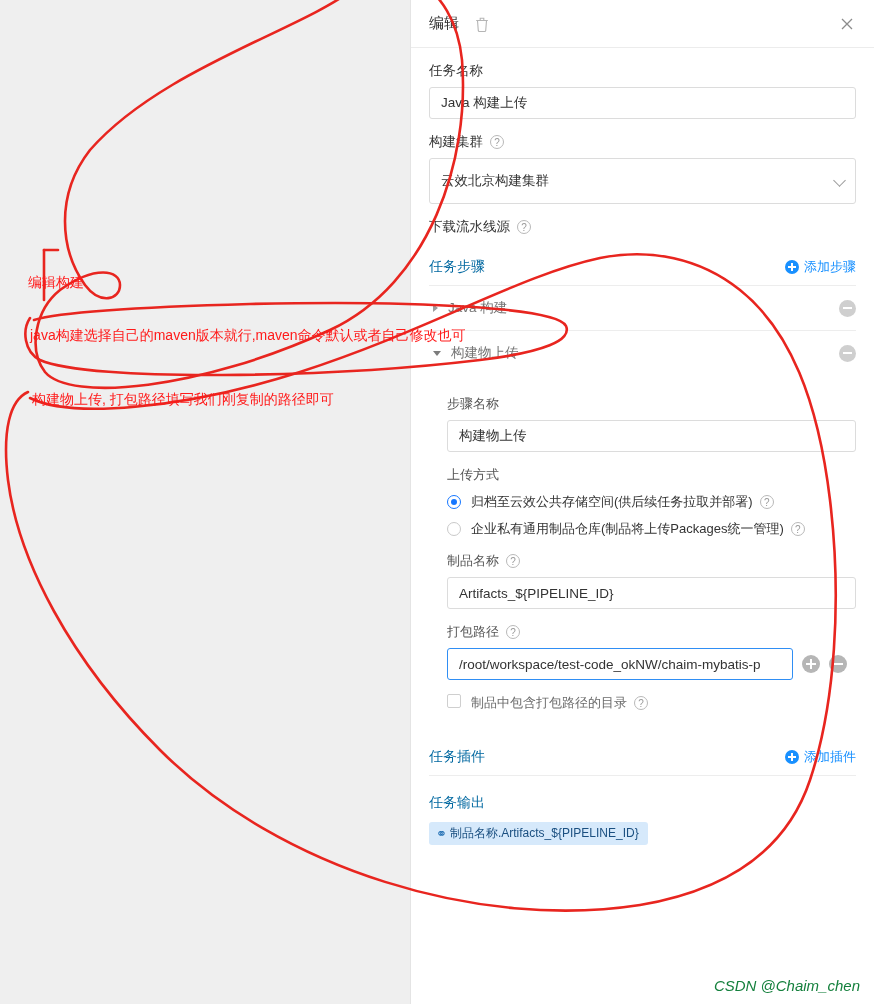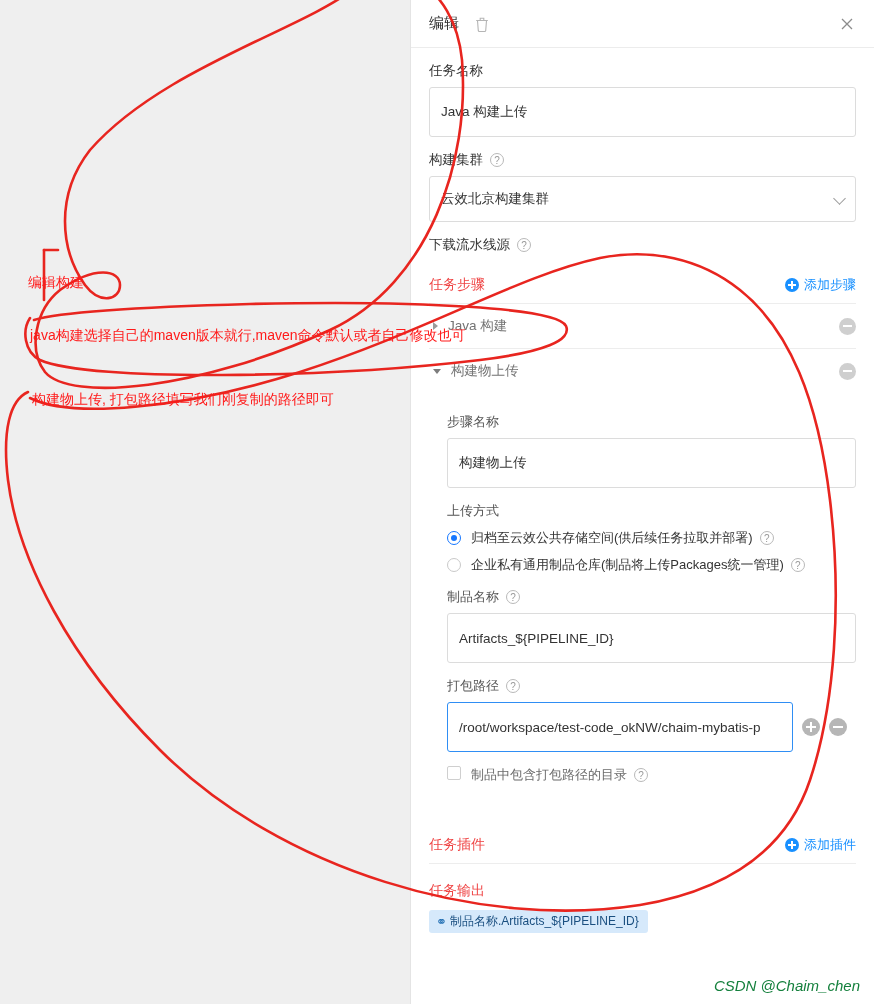--- a/index.html
+++ b/index.html
@@ -40,41 +40,41 @@
 
   .field{margin-top:14px;}
   .field-label{font-size:13.5px;color:#333;margin-bottom:7px;display:flex;align-items:center;}
   .field-label.sub{color:#555;font-size:13px;}
   .help{
     display:inline-block;width:14px;height:14px;border:1px solid #b9b9b9;border-radius:50%;
     color:#999;font-size:10px;line-height:13px;text-align:center;margin-left:7px;box-sizing:border-box;
     cursor:pointer;font-family:"Liberation Sans",sans-serif;
   }
   .text-input{
-    width:100%;height:50px;border:1px solid #dcdcdc;border-radius:3px;background:#fff;
+    width:100%;height:32px;border:1px solid #dcdcdc;border-radius:3px;background:#fff;
     font-size:13.5px;color:#333;padding:0 11px;box-sizing:border-box;
     font-family:"Liberation Sans","DejaVu Sans",sans-serif;outline:none;
   }
   .text-input.focused{border:1px solid #2f8ef4;}
   .select-box{
     width:100%;height:46px;border:1px solid #dcdcdc;border-radius:3px;background:#fff;
     font-size:13.5px;color:#333;padding:0 28px 0 11px;box-sizing:border-box;
     display:flex;align-items:center;position:relative;cursor:pointer;
   }
   .caret{
     position:absolute;right:11px;top:50%;width:8px;height:8px;margin-top:-5px;
     border-right:1.4px solid #9a9a9a;border-bottom:1.4px solid #9a9a9a;transform:rotate(45deg);
   }
 
   
   .section-head{
     display:flex;align-items:center;justify-content:space-between;
     margin-top:22px;padding-bottom:9px;
   }
-  .section-title{font-size:14px;color:#ef4444;}
+  .section-title{font-size:14px;color:#0369a1;}
   .add-link{font-size:13px;color:#1890ff;display:flex;align-items:center;cursor:pointer;}
   .plus-circle{
     width:14px;height:14px;border-radius:50%;background:#1890ff;position:relative;
     display:inline-block;margin-right:5px;
   }
   .plus-circle:before,.plus-circle:after{
     content:"";position:absolute;background:#fff;
   }
   .plus-circle:before{left:3px;top:6.3px;width:8px;height:1.6px;}
   .plus-circle:after{top:3px;left:6.2px;height:8px;width:1.6px;}
@@ -256,21 +256,21 @@
 
         <div class="check-row">
           <span class="checkbox"></span>
           <span class="check-label">
             <span>制品中包含打包路径的目录</span>
             <span class="help">?</span>
           </span>
         </div>
       </div>
 
-      <div class="section-head" style="margin-top:48px;">
+      <div class="section-head" style="margin-top:32px;">
         <span class="section-title">任务插件</span>
         <span class="add-link">
           <span class="plus-circle"></span>
           <span>添加插件</span>
         </span>
       </div>
       <div class="hr"></div>
 
       <div style="margin-top:18px;">
         <div class="section-title">任务输出</div>

